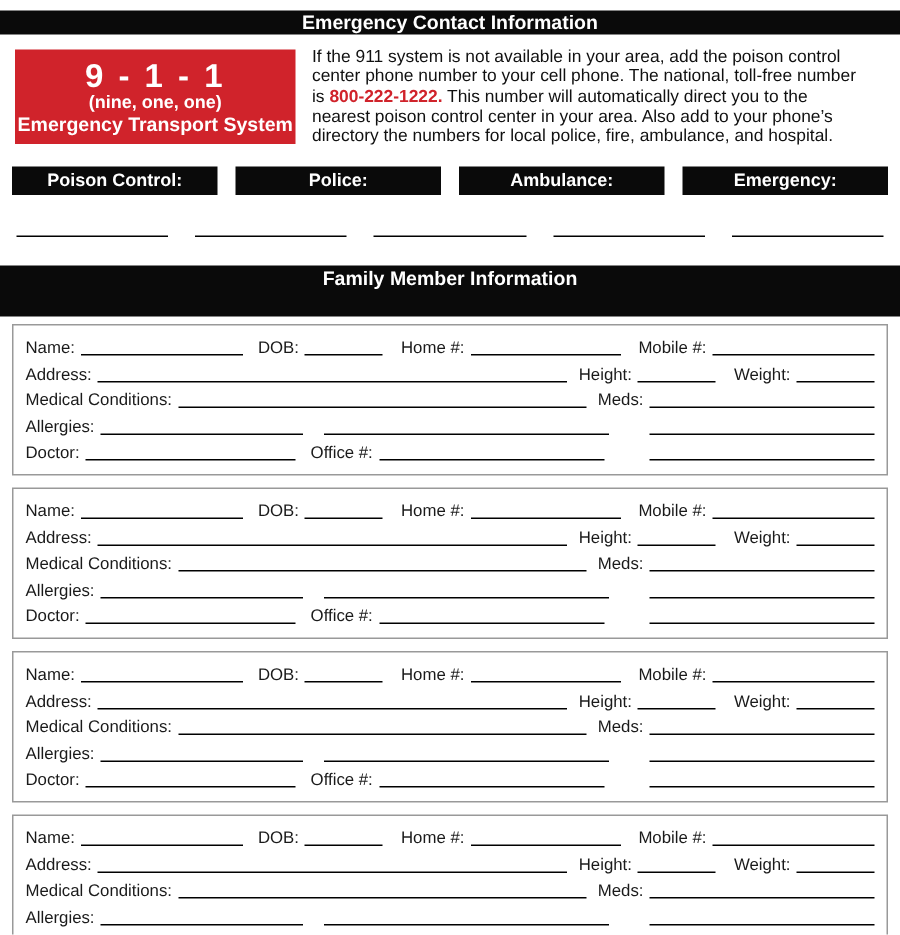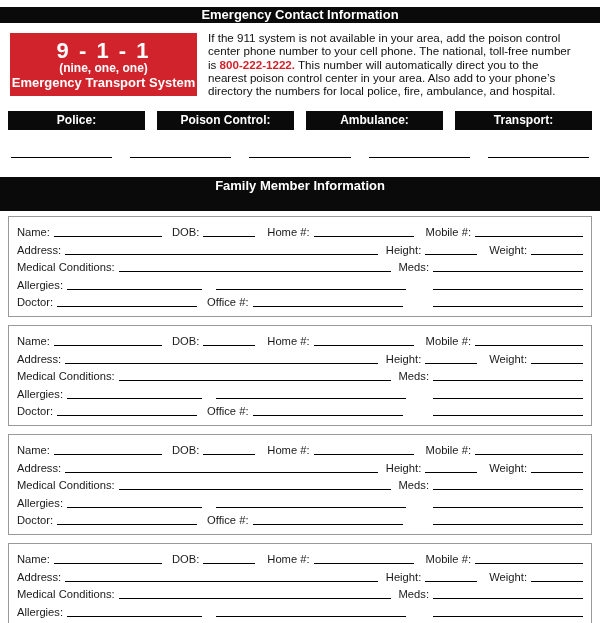--- a/index.html
+++ b/index.html
@@ -67,24 +67,24 @@
 <div class="intro">
   <div class="redbox">
     <div class="num">9 - 1 - 1</div>
     <div class="words">(nine, one, one)</div>
     <div class="sub">Emergency Transport System</div>
   </div>
   <p class="info"><span>If the 911 system is not available in your area, add the poison control center phone number to your cell phone. The national, toll-free number is </span><span class="red">800-222-1222.</span><span> This number will automatically direct you to the nearest poison control center in your area. Also add to your phone’s directory the numbers for local police, fire, ambulance, and hospital.</span></p>
 </div>
 
 <div class="contacts">
+  <div class="cbox">Poison Control:</div>
   <div class="cbox">Police:</div>
-  <div class="cbox">Poison Control:</div>
   <div class="cbox">Ambulance:</div>
-  <div class="cbox">Transport:</div>
+  <div class="cbox">Emergency:</div>
 </div>
 <div class="contact-lines">
   <div class="cline"></div>
   <div class="cline"></div>
   <div class="cline"></div>
   <div class="cline"></div>
   <div class="cline"></div>
 </div>
 
 <div class="familybar">

